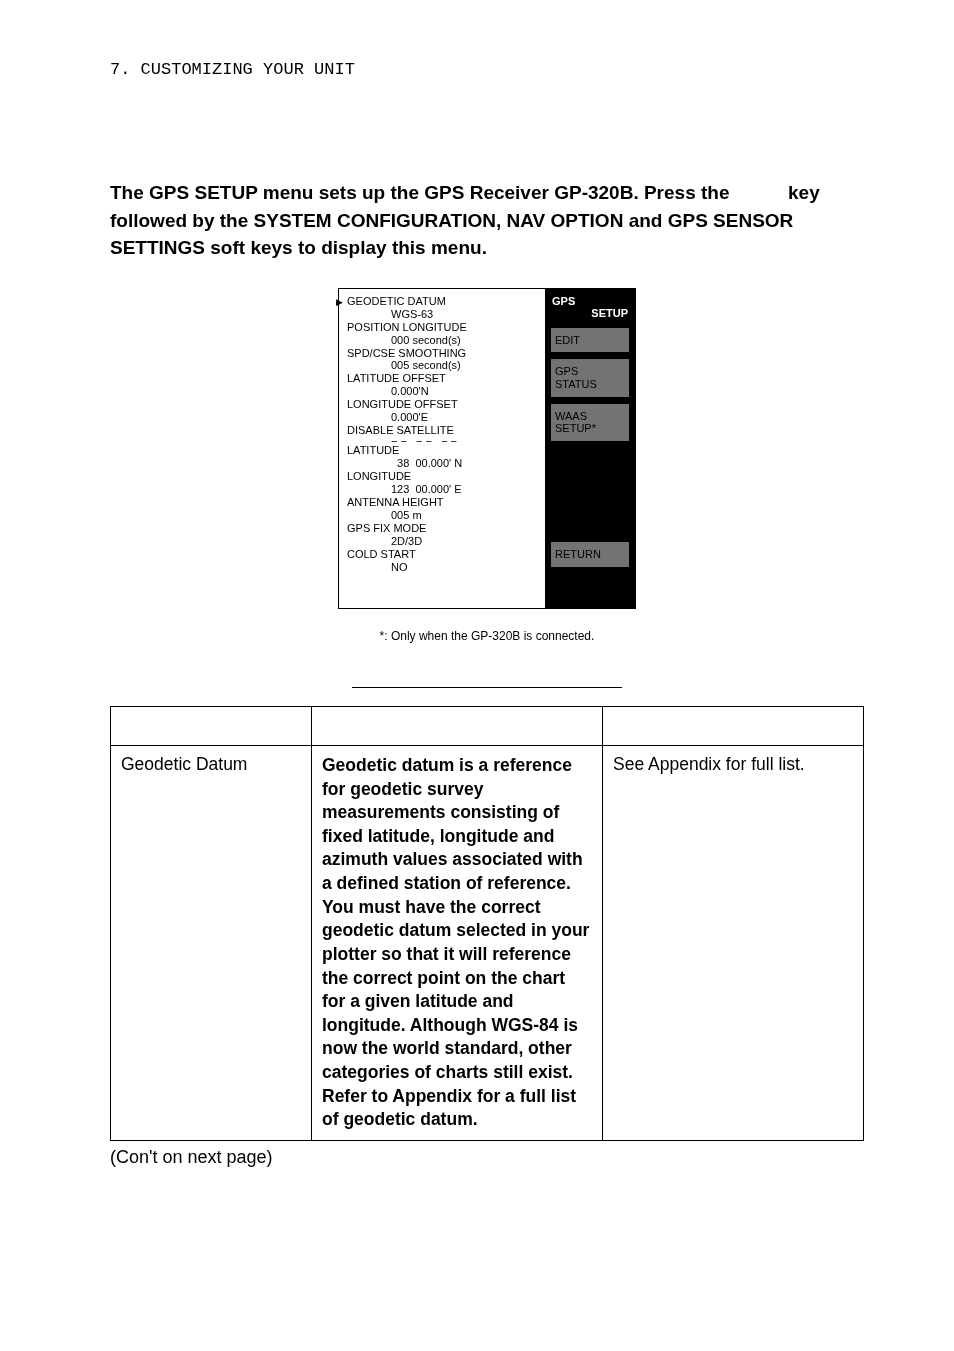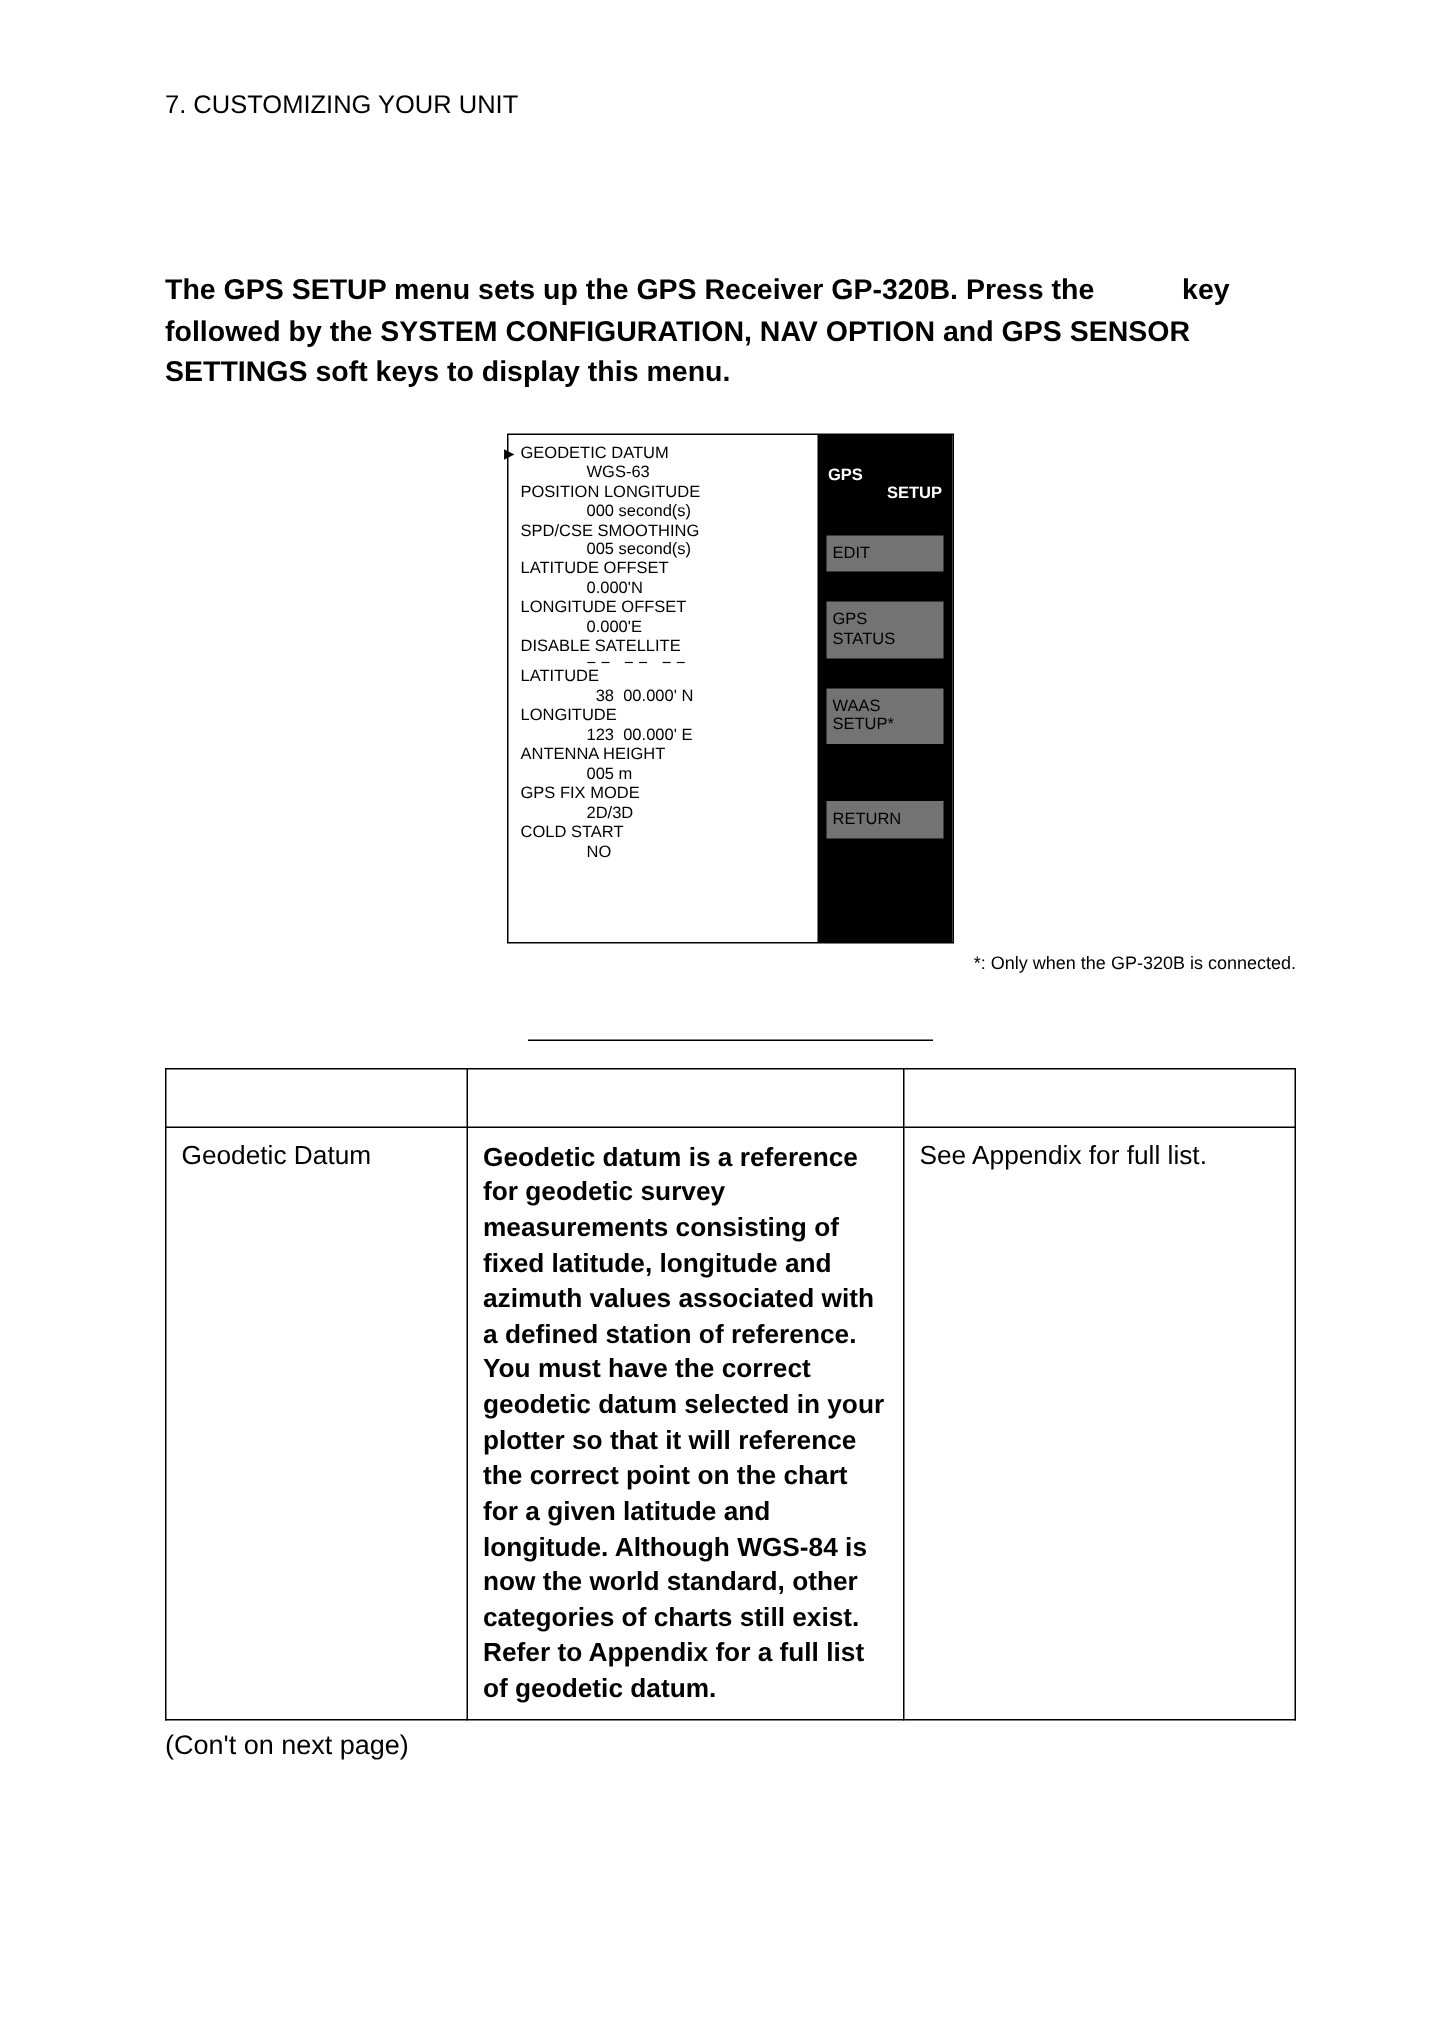--- a/index.html
+++ b/index.html
@@ -14,21 +14,21 @@
   }
   .page {
     position: relative;
     width: 954px;
     height: 1351px;
     padding: 60px 90px 60px 110px;
     box-sizing: border-box;
   }
   .header-line {
     font-size: 17px;
-    font-family: Liberation Sans, sans-serif;
+    font-family: Liberation Mono, monospace;
     margin-bottom: 100px;
   }
   .body-text {
     font-size: 19px;
     line-height: 1.45;
     margin-bottom: 26px;
     font-weight: bold;
   }
   .screenshot-wrap {
     width: 100%;
@@ -56,46 +56,46 @@
     display: inline-block;
     width: 10px;
     margin-left: -10px;
     position: relative;
     left: -1px;
   }
   .scr-left .val { padding-left: 44px; }
   .scr-right {
     width: 80px;
     background: #000;
-    padding: 20px 5px;
+    padding: 5px 5px;
     display: flex;
     flex-direction: column;
-    gap: 18px;
+    gap: 5px;
   }
   .title-bar {
     color: #fff;
     font-size: 11px;
     font-weight: bold;
     line-height: 1.1;
     padding: 1px 2px 3px 2px;
   }
   .title-bar .l2 { text-align: right; }
   .softkey {
     background: #737373;
     border: 1px solid #000;
     font-size: 11px;
     padding: 6px 4px;
     line-height: 1.15;
     border-radius: 1px;
   }
   .spacer-flex { flex: 1; }
   .caption {
-    text-align: right;
+    text-align: center;
     font-size: 12px;
-    margin-top: 6px;
+    margin-top: 20px;
     margin-bottom: 44px;
   }
   .section-underline {
     width: 270px;
     border-bottom: 1.5px solid #000;
     margin: 0 auto 18px auto;
   }
   table.opts {
     width: 100%;
     border-collapse: collapse;

